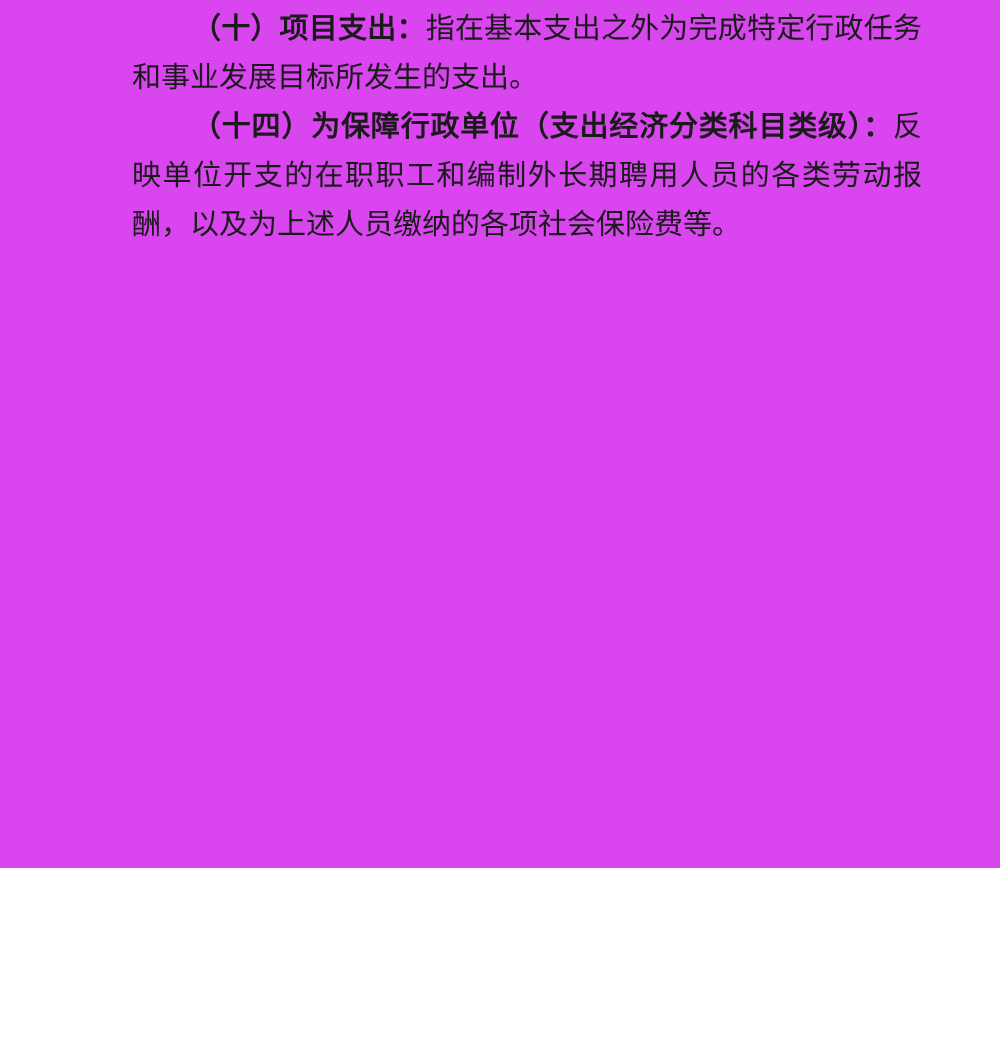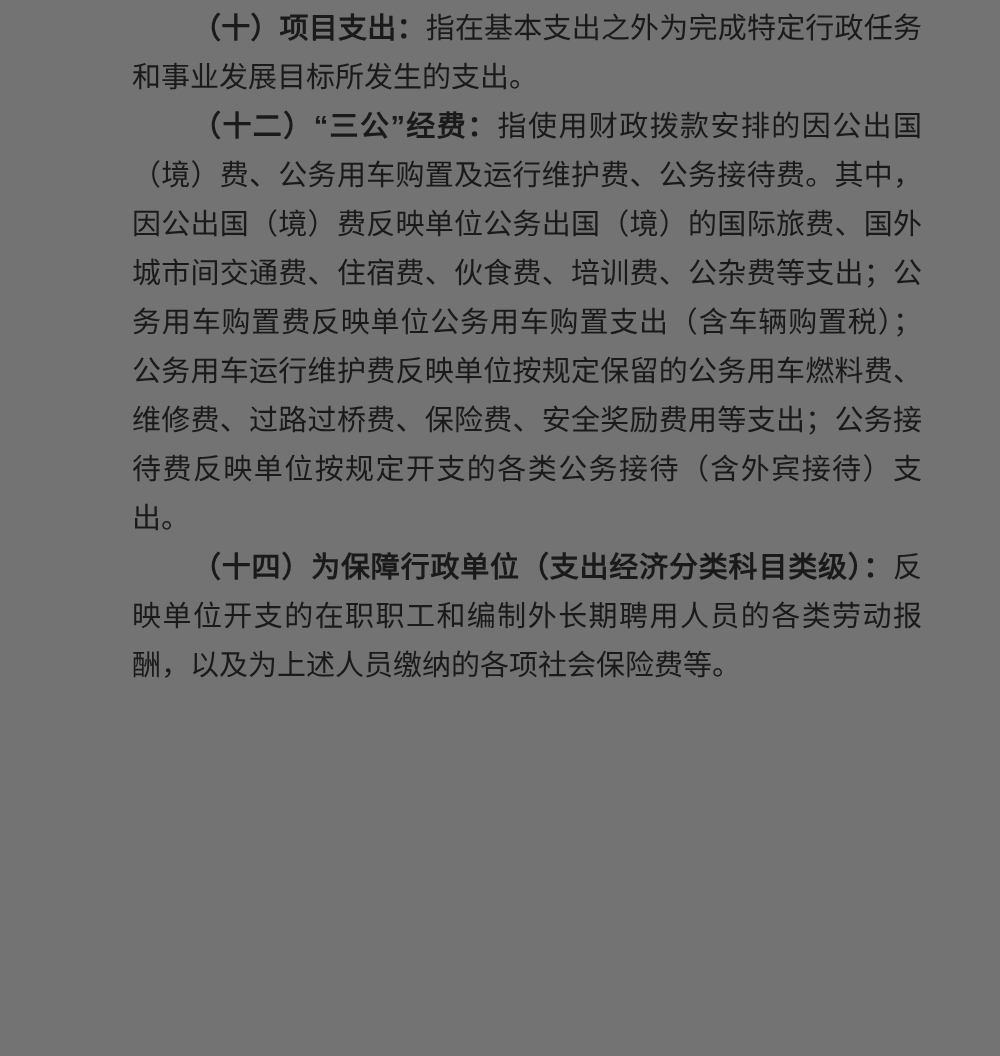--- a/index.html
+++ b/index.html
@@ -8,24 +8,24 @@
     background: #ffffff;
   }
   body {
     width: 1000px;
     height: 1056px;
     overflow: hidden;
   }
   .doc-page {
     box-sizing: border-box;
     width: 1000px;
-    height: 1056px;
+    height: 868px;
     padding: 4px 78px 0 132px;
-    background: #737373;
-    font-family: Liberation Sans, sans-serif;
+    background: #d946ef;
+    font-family: Liberation Serif, serif;
     font-size: 29px;
     line-height: 49px;
     color: #1a1a1a;
   }
   .para {
     margin: 0;
     padding: 0;
     text-indent: 60px;
     text-align: justify;
     text-justify: inter-ideograph;
@@ -36,18 +36,17 @@
   }
 </style>
 </head>
 <body>
 
 <div class="doc-page">
 
   <p class="para"><strong class="lead">（十）项目支出：</strong><span>指在基本支出之外为完成特定行政任务和事业发展目标所发生的支出。</span></p>
 
 
-  <p class="para"><strong class="lead">（十二）“三公”经费：</strong><span>指使用财政拨款安排的因公出国（境）费、公务用车购置及运行维护费、公务接待费。其中，因公出国（境）费反映单位公务出国（境）的国际旅费、国外城市间交通费、住宿费、伙食费、培训费、公杂费等支出；公务用车购置费反映单位公务用车购置支出（含车辆购置税）；公务用车运行维护费反映单位按规定保留的公务用车燃料费、维修费、过路过桥费、保险费、安全奖励费用等支出；公务接待费反映单位按规定开支的各类公务接待（含外宾接待）支出。</span></p>
 
 
   <p class="para"><strong class="lead">（十四）为保障行政单位（支出经济分类科目类级）：</strong><span>反映单位开支的在职职工和编制外长期聘用人员的各类劳动报酬，以及为上述人员缴纳的各项社会保险费等。</span></p>
 
 </div>
 
 </body></html>

